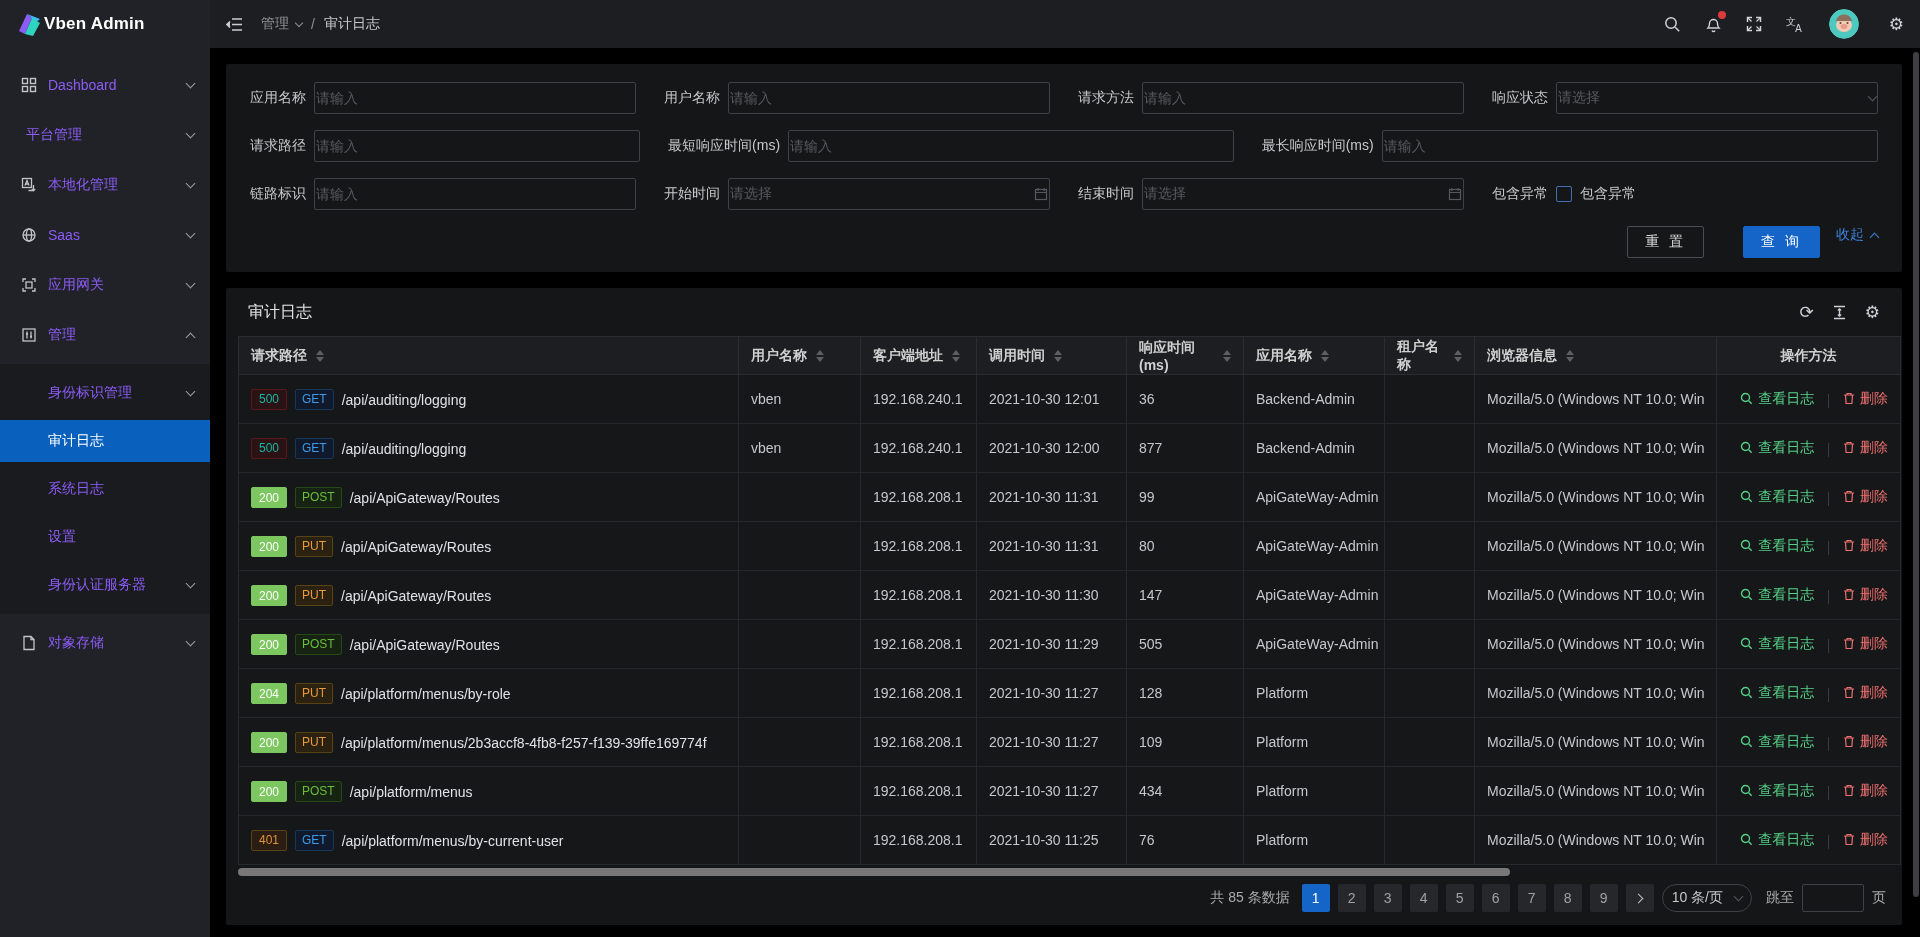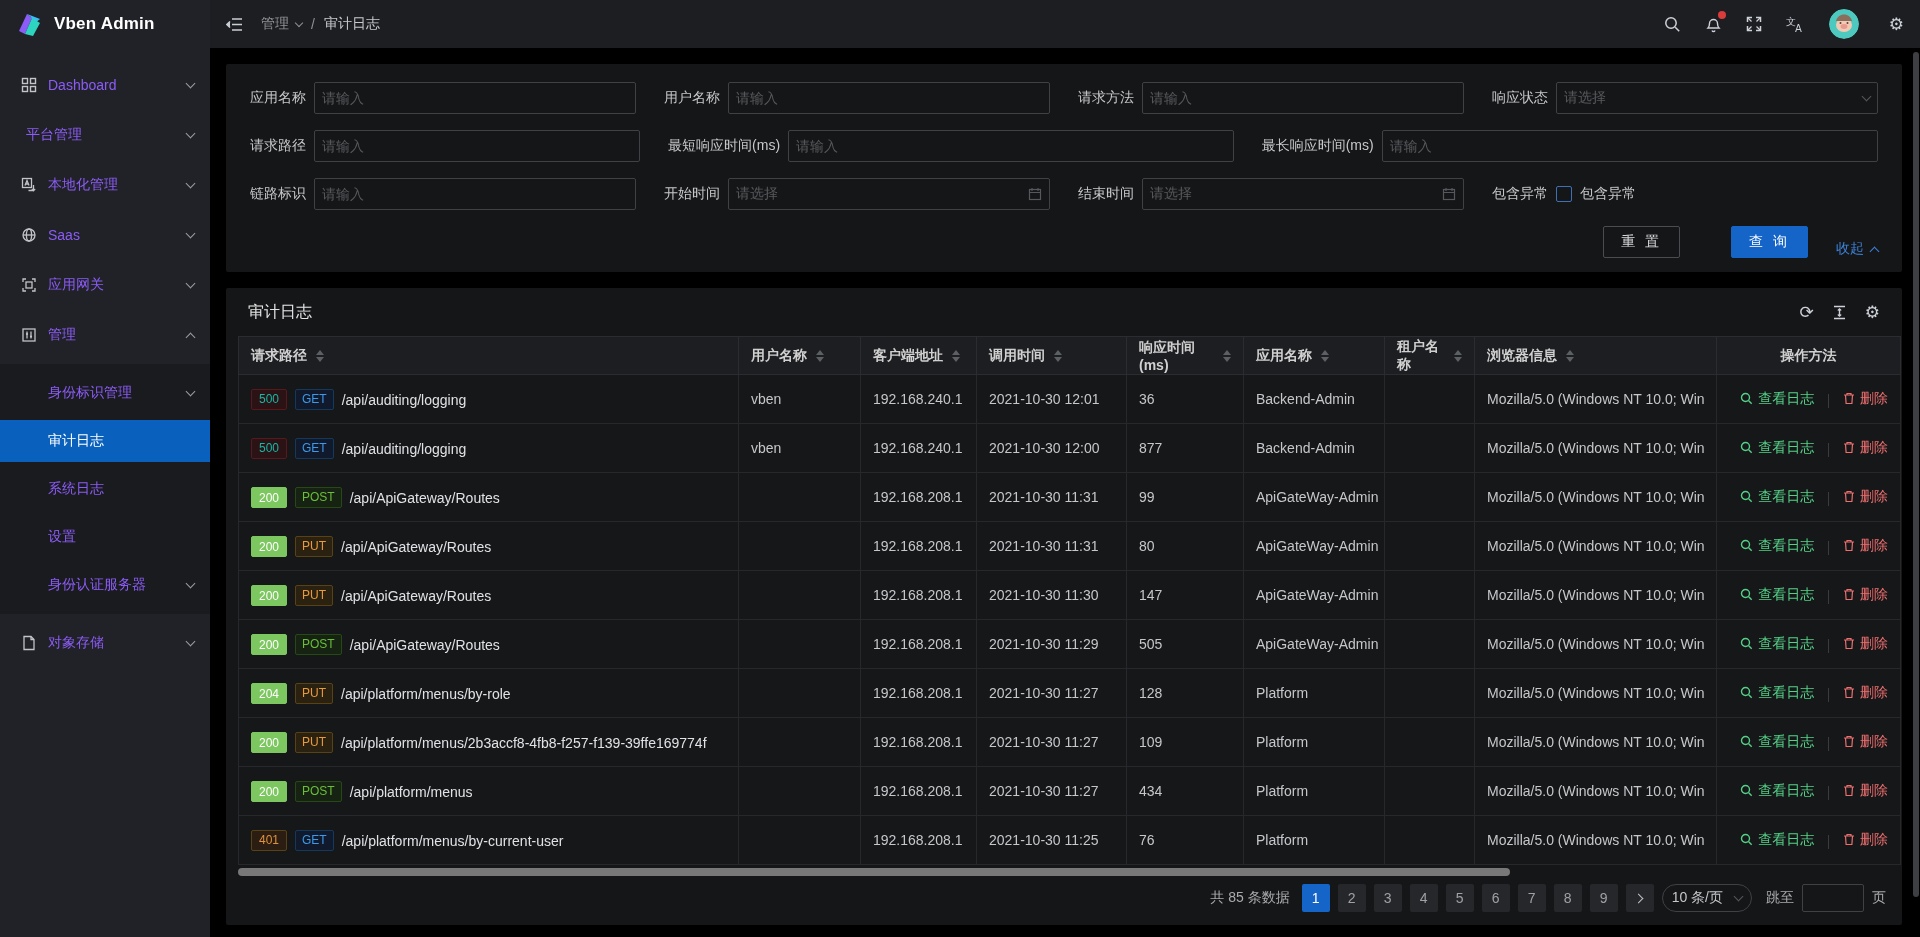--- a/index.html
+++ b/index.html
@@ -2,21 +2,21 @@
 <html><head>
 <meta charset="utf-8">
 <style>
   * { margin:0; padding:0; box-sizing:border-box; }
   html,body { width:1920px; height:937px; overflow:hidden; }
   body { background:#000; font-family:"Liberation Sans","DejaVu Sans",sans-serif; color:#c8c8c8; font-size:14px; }
   .app { display:flex; height:100%; }
 
   
   .sidebar { width:210px; flex-shrink:0; background:#212227; display:flex; flex-direction:column; }
-  .logo-row { height:48px; display:flex; align-items:center; gap:10px; padding-left:16px; flex-shrink:0; }
+  .logo-row { height:48px; display:flex; align-items:center; padding-left:16px; flex-shrink:0; }
   .logo-title { color:#fff; font-weight:bold; font-size:17px; letter-spacing:.2px; }
   .menu { padding-top:8px; }
   .menu-item { height:42px; margin:8px 0; display:flex; align-items:center; padding:0 16px 0 20px; color:#8b5cf6; cursor:pointer; }
   .menu-item.no-icon { padding-left:26px; }
   .mi-icon { width:18px; margin-right:10px; display:flex; align-items:center; justify-content:center; color:#c2c4c8; }
   .mi-label { flex:1; white-space:nowrap; overflow:hidden; }
   .caret { width:7px; height:7px; border-right:1.5px solid #9b9da1; border-bottom:1.5px solid #9b9da1; transform:rotate(45deg); margin-top:-3px; }
   .caret.up { transform:rotate(225deg); margin-top:4px; }
   .submenu { background:#1a1b1f; padding:2px 0; }
   .submenu .menu-item { padding-left:48px; margin:6px 0; }
@@ -41,29 +41,29 @@
   .content { flex:1; padding:16px 18px 12px 16px; display:flex; flex-direction:column; gap:16px; overflow:hidden; }
   .card { background:#151618; border-radius:2px; }
 
   
   .filter-card { padding:18px 24px 14px; flex-shrink:0; }
   .filter-row { display:grid; column-gap:28px; margin-bottom:16px; }
   .cols-4 { grid-template-columns:repeat(4,1fr); }
   .cols-3 { grid-template-columns:1fr 1.45fr 1.58fr; }
   .field { display:flex; align-items:center; min-width:0; }
   .f-label { color:#c6c8ca; margin-right:8px; white-space:nowrap; text-align:right; }
-  .control { flex:1; height:32px; min-width:0; border:1px solid #3f4144; border-radius:2px; background:transparent; display:flex; align-items:center; padding:0 7px; color:#c8c8c8; font-size:14px; font-family:inherit; }
+  .control { flex:1; height:32px; min-width:0; border:1px solid #3f4144; border-radius:2px; background:transparent; display:flex; align-items:center; padding:0 1px; color:#c8c8c8; font-size:14px; font-family:inherit; }
   input.control::placeholder { color:#57595c; }
   .ph { color:#57595c; flex:1; }
   .sel-caret { width:7px; height:7px; border-right:1.3px solid #55585c; border-bottom:1.3px solid #55585c; transform:rotate(45deg); margin-top:-4px; }
   .cal-icon { color:#55585c; display:flex; }
   .checkbox-field { cursor:pointer; }
   .checkbox { width:16px; height:16px; border:1px solid #3f6fb5; border-radius:2px; background:transparent; margin-right:8px; flex-shrink:0; }
   .cb-label { color:#c6c8ca; }
-  .filter-actions { display:flex; justify-content:flex-end; align-items:flex-end; gap:24px; margin-top:2px; }
+  .filter-actions { display:flex; justify-content:flex-end; align-items:flex-start; gap:12px; margin-top:2px; }
   .btn { height:32px; padding:0 17px; border-radius:2px; display:flex; align-items:center; font-size:14px; cursor:pointer; letter-spacing:3px; }
   .btn-default { border:1px solid #4a4c4f; color:#dadada; background:transparent; }
   .btn-primary { background:#1565c8; border:1px solid #1565c8; color:#fff;margin-left:27px; }
   .link-collapse { color:#3d82d8; display:flex; align-items:center; gap:7px; cursor:pointer; margin-left:4px; }
   .link-collapse .caret { border-color:#3d82d8; }
 
   
   .table-card { flex:1; display:flex; flex-direction:column; padding:0 12px 8px; min-height:0; }
   .table-title-row { height:48px; display:flex; align-items:center; padding:0 10px; flex-shrink:0; }
   .table-title { font-size:16px; color:#e4e4e4; }

